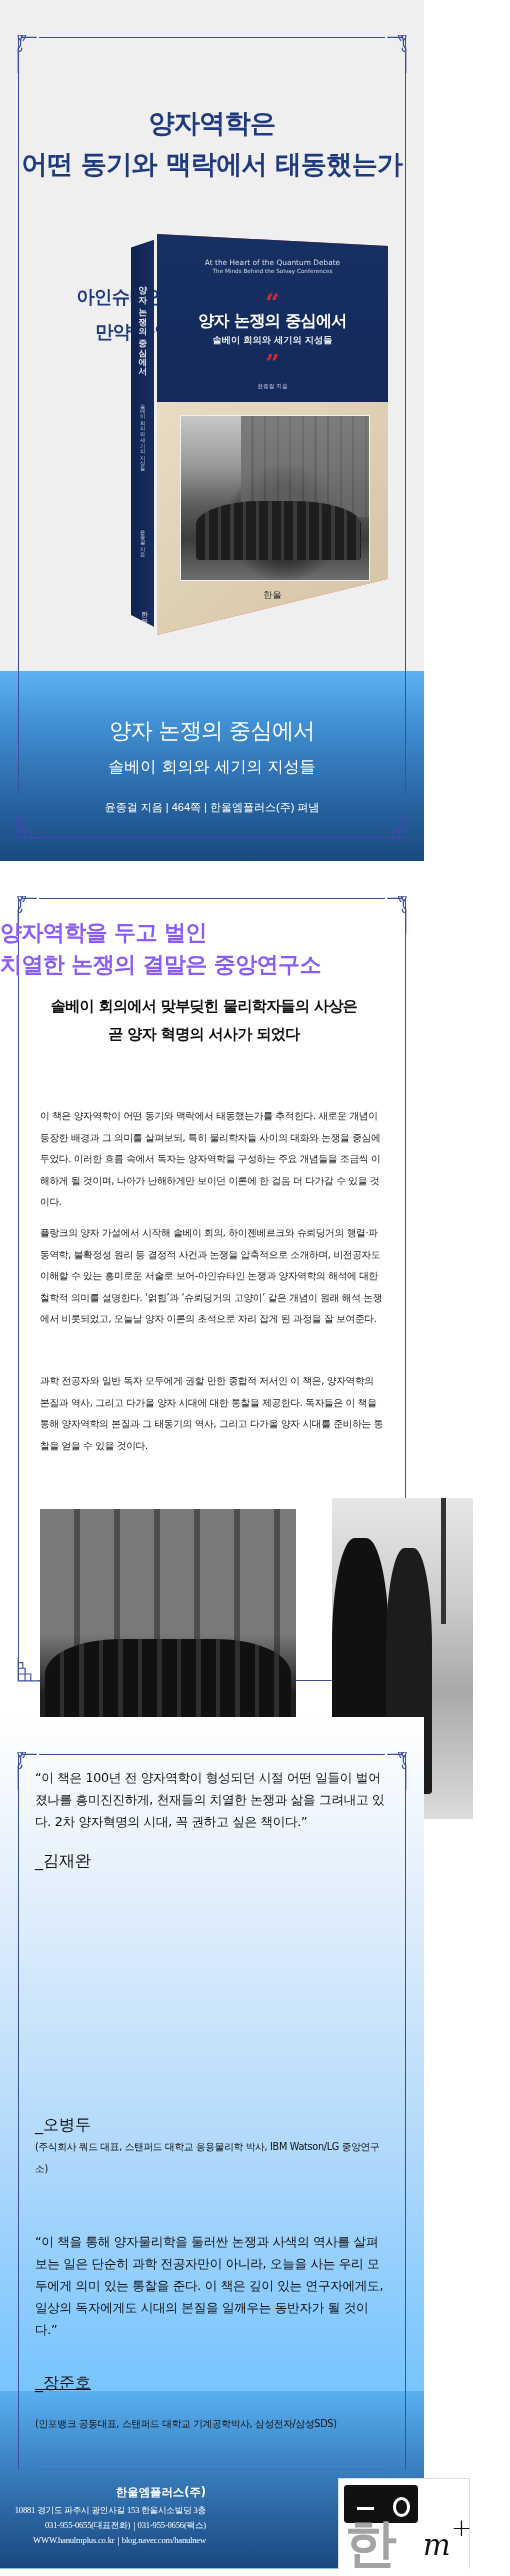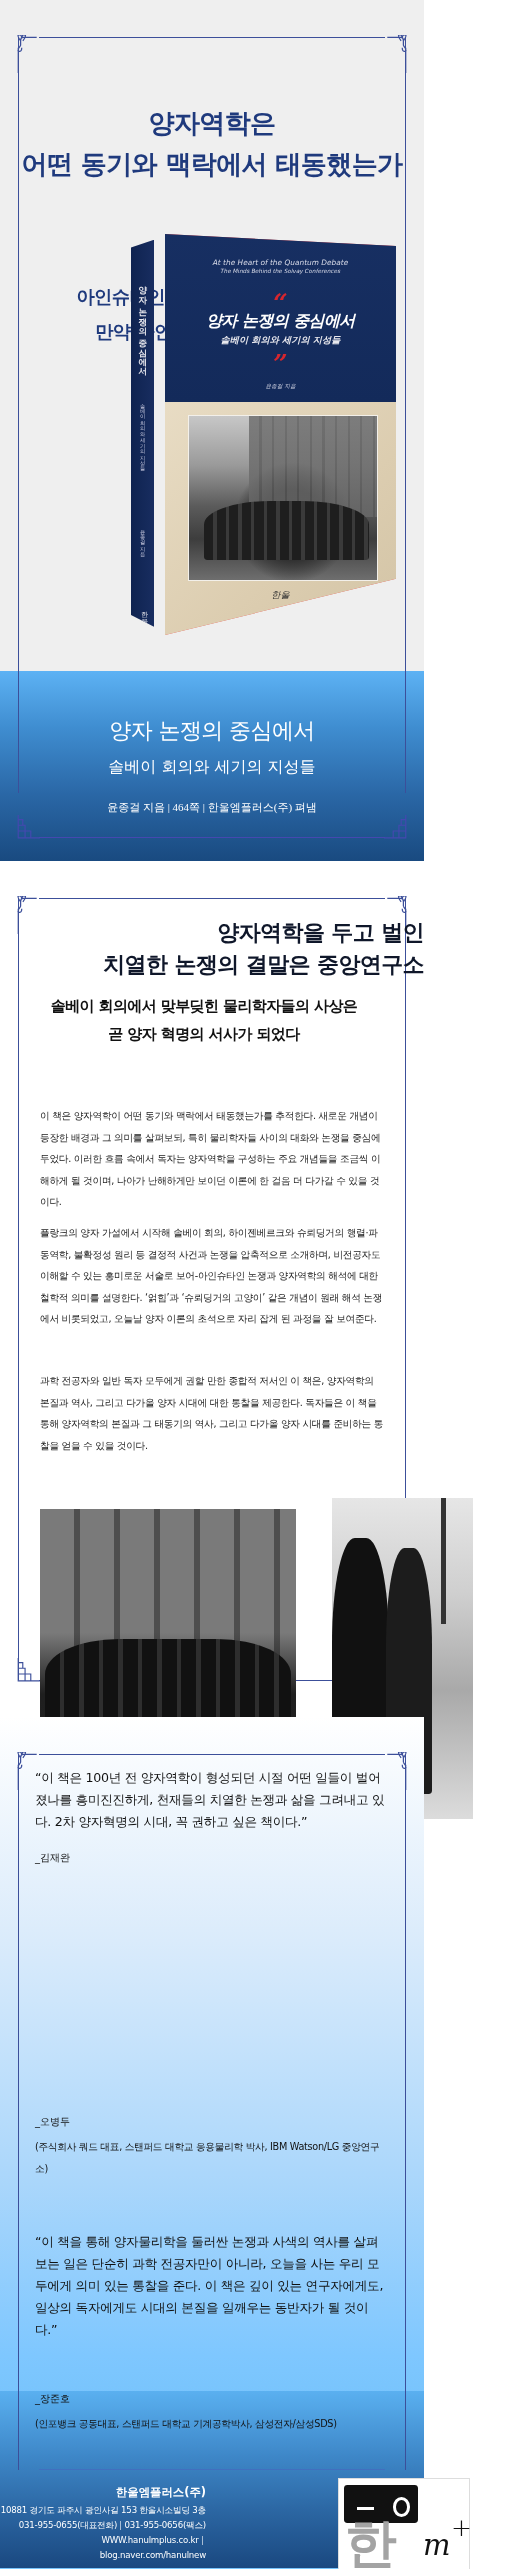--- a/index.html
+++ b/index.html
@@ -85,24 +85,23 @@
   }
   .spine-author {
     position: absolute; left: 6.9px; top: 286px; width: 9.2px;
     writing-mode: vertical-rl; color: #c9cbe0; font-size: 5.2px;
   }
   .spine-pub {
     position: absolute; left: 4.6px; top: 366px; width: 13.7px;
     writing-mode: vertical-rl; color: #e8e8ee; font-size: 6.9px;
   }
   .book-front {
-    position: absolute; left: 34px; top: 0; width: 231px; height: 401px;
+    position: absolute; left: 26px; top: 0; width: 231px; height: 401px;
     clip-path: polygon(0 0, 100% 3%, 100% 86%, 0 100%);
     background: #ef4444;
-    font-style: italic;
   }
   .book-front-top {
     position: absolute; left: 0; top: 0; width: 100%; height: 168px;
     background: linear-gradient(to bottom, #172f62, #132a5a);
   }
   .cover-en1 {
     position: absolute; left: 0; right: 0; top: 24px; text-align: center;
     color: #d8dbe8; font-size: 7.4px; font-family: "DejaVu Sans", sans-serif;
   }
   .cover-en2 {
@@ -158,33 +157,33 @@
   .hero-book-title {
     position: absolute; left: 0; right: 0; top: 716px; text-align: center;
     color: #ffffff; font-size: 22px; font-family: "DejaVu Serif", serif; letter-spacing: -0.6px;
   }
   .hero-book-sub {
     position: absolute; left: 0; right: 0; top: 757px; text-align: center;
     color: #ffffff; font-size: 16px; font-family: "DejaVu Serif", serif;
   }
   .hero-book-meta {
     position: absolute; left: 0; right: 0; top: 800px; text-align: center;
-    color: #ffffff; font-size: 11px; font-family: Liberation Serif, serif;
+    color: #ffffff; font-size: 11px; font-family: Liberation Sans, sans-serif;
   }
 
   
   .intro {
     position: relative; height: 856px; background: #ffffff;
   }
   .frame2 { left: 18px; right: 18px; top: 37px; height: 782px; }
   .frame2-top { left: 39px; right: 39px; top: 37px; }
   .frame2-bottom { left: 39px; right: 39px; top: 819px; }
   .intro-title {
-    position: absolute; left: 0; right: 0; top: 56px; text-align: right;
-    color: #0f172a; font-weight: 900; font-size: 22px; line-height: 32px; letter-spacing: -0.6px;
+    position: absolute; left: 0; right: 0; top: 56px; text-align: left;
+    color: #8b5cf6; font-weight: 900; font-size: 22px; line-height: 32px; letter-spacing: -0.6px;
   }
   .intro-sub {
     position: absolute; left: 0; right: 16px; top: 132px; text-align: center;
     color: #111; font-weight: 900; font-size: 15px; line-height: 27.5px; letter-spacing: -0.6px;
   }
   .intro-body {
     position: absolute; left: 40px; right: 40px;
     color: #222; font-size: 9.7px; line-height: 21.5px; letter-spacing: -0.3px;
   }
   .intro-p1 { top: 224px; margin-top: 20px; }
@@ -235,41 +234,41 @@
     position: absolute; left: 0; right: 0; top: 674px; height: 177px;
     background: linear-gradient(to bottom, #5ab0f0 0%, #3f89ca 35%, #2a64a0 70%, #1a4880 100%);
   }
   .frame3 { left: 18px; right: 18px; top: 37px; height: 716px; }
   .frame3-top { left: 39px; right: 39px; top: 37px; }
   .frame3-bottom { left: 39px; right: 39px; top: 752px; background: #4a5fc0; opacity: .5; }
   .quote {
     position: absolute; left: 35px; right: 39px;
     color: #111; font-size: 12.6px; line-height: 22px; letter-spacing: -0.3px;
   }
-  .quote-name { position: absolute; left: 35px; color: #111; font-size: 10px; }
+  .quote-name { position: absolute; left: 35px; color: #111; font-size: 16px; }
   .quote-aff {
     position: absolute; left: 35px; right: 39px;
     color: #111; font-size: 9.7px; line-height: 22px; letter-spacing: -0.3px;
   }
   .q1 { top: 50px; }
   .q1n { top: 134px; }
   .q1a { top: 155px; }
   .q2 { top: 237px; }
   .q2n { top: 398px; }
   .q2a { top: 419px; }
   .q3 { top: 514px; }
-  .q3n { top: 675px; }
+  .q3n { top: 656px; text-decoration: underline; }
   .q3a { top: 696px; }
 
   .pub-info {
     position: absolute; right: 218px; top: 768px; text-align: right;
     color: #ffffff;
   }
   .pub-name { font-size: 11.4px; font-weight: 800; margin-bottom: 3.4px; }
-  .pub-line { font-size: 8.6px; line-height: 15px; letter-spacing: -0.2px; }
+  .pub-line { font-size: 8.6px; line-height: 15px; letter-spacing: -0.2px; font-family: Liberation Serif, serif; }
   .pub-sep { display: inline-block; width: 0.6px; height: 9.2px; background: rgba(255,255,255,.6); margin: 0 3.4px; vertical-align: middle; }
   .logo {
     position: absolute; left: 338px; top: 761px; width: 132px; height: 100px;
     background: #ffffff; border: 0.6px solid #ddd;
   }
   .logo-black {
     position: absolute; left: 4.6px; top: 5.7px; width: 74px; height: 38px;
     background: #111; border-radius: 3.4px;
   }
   .logo-ring {

